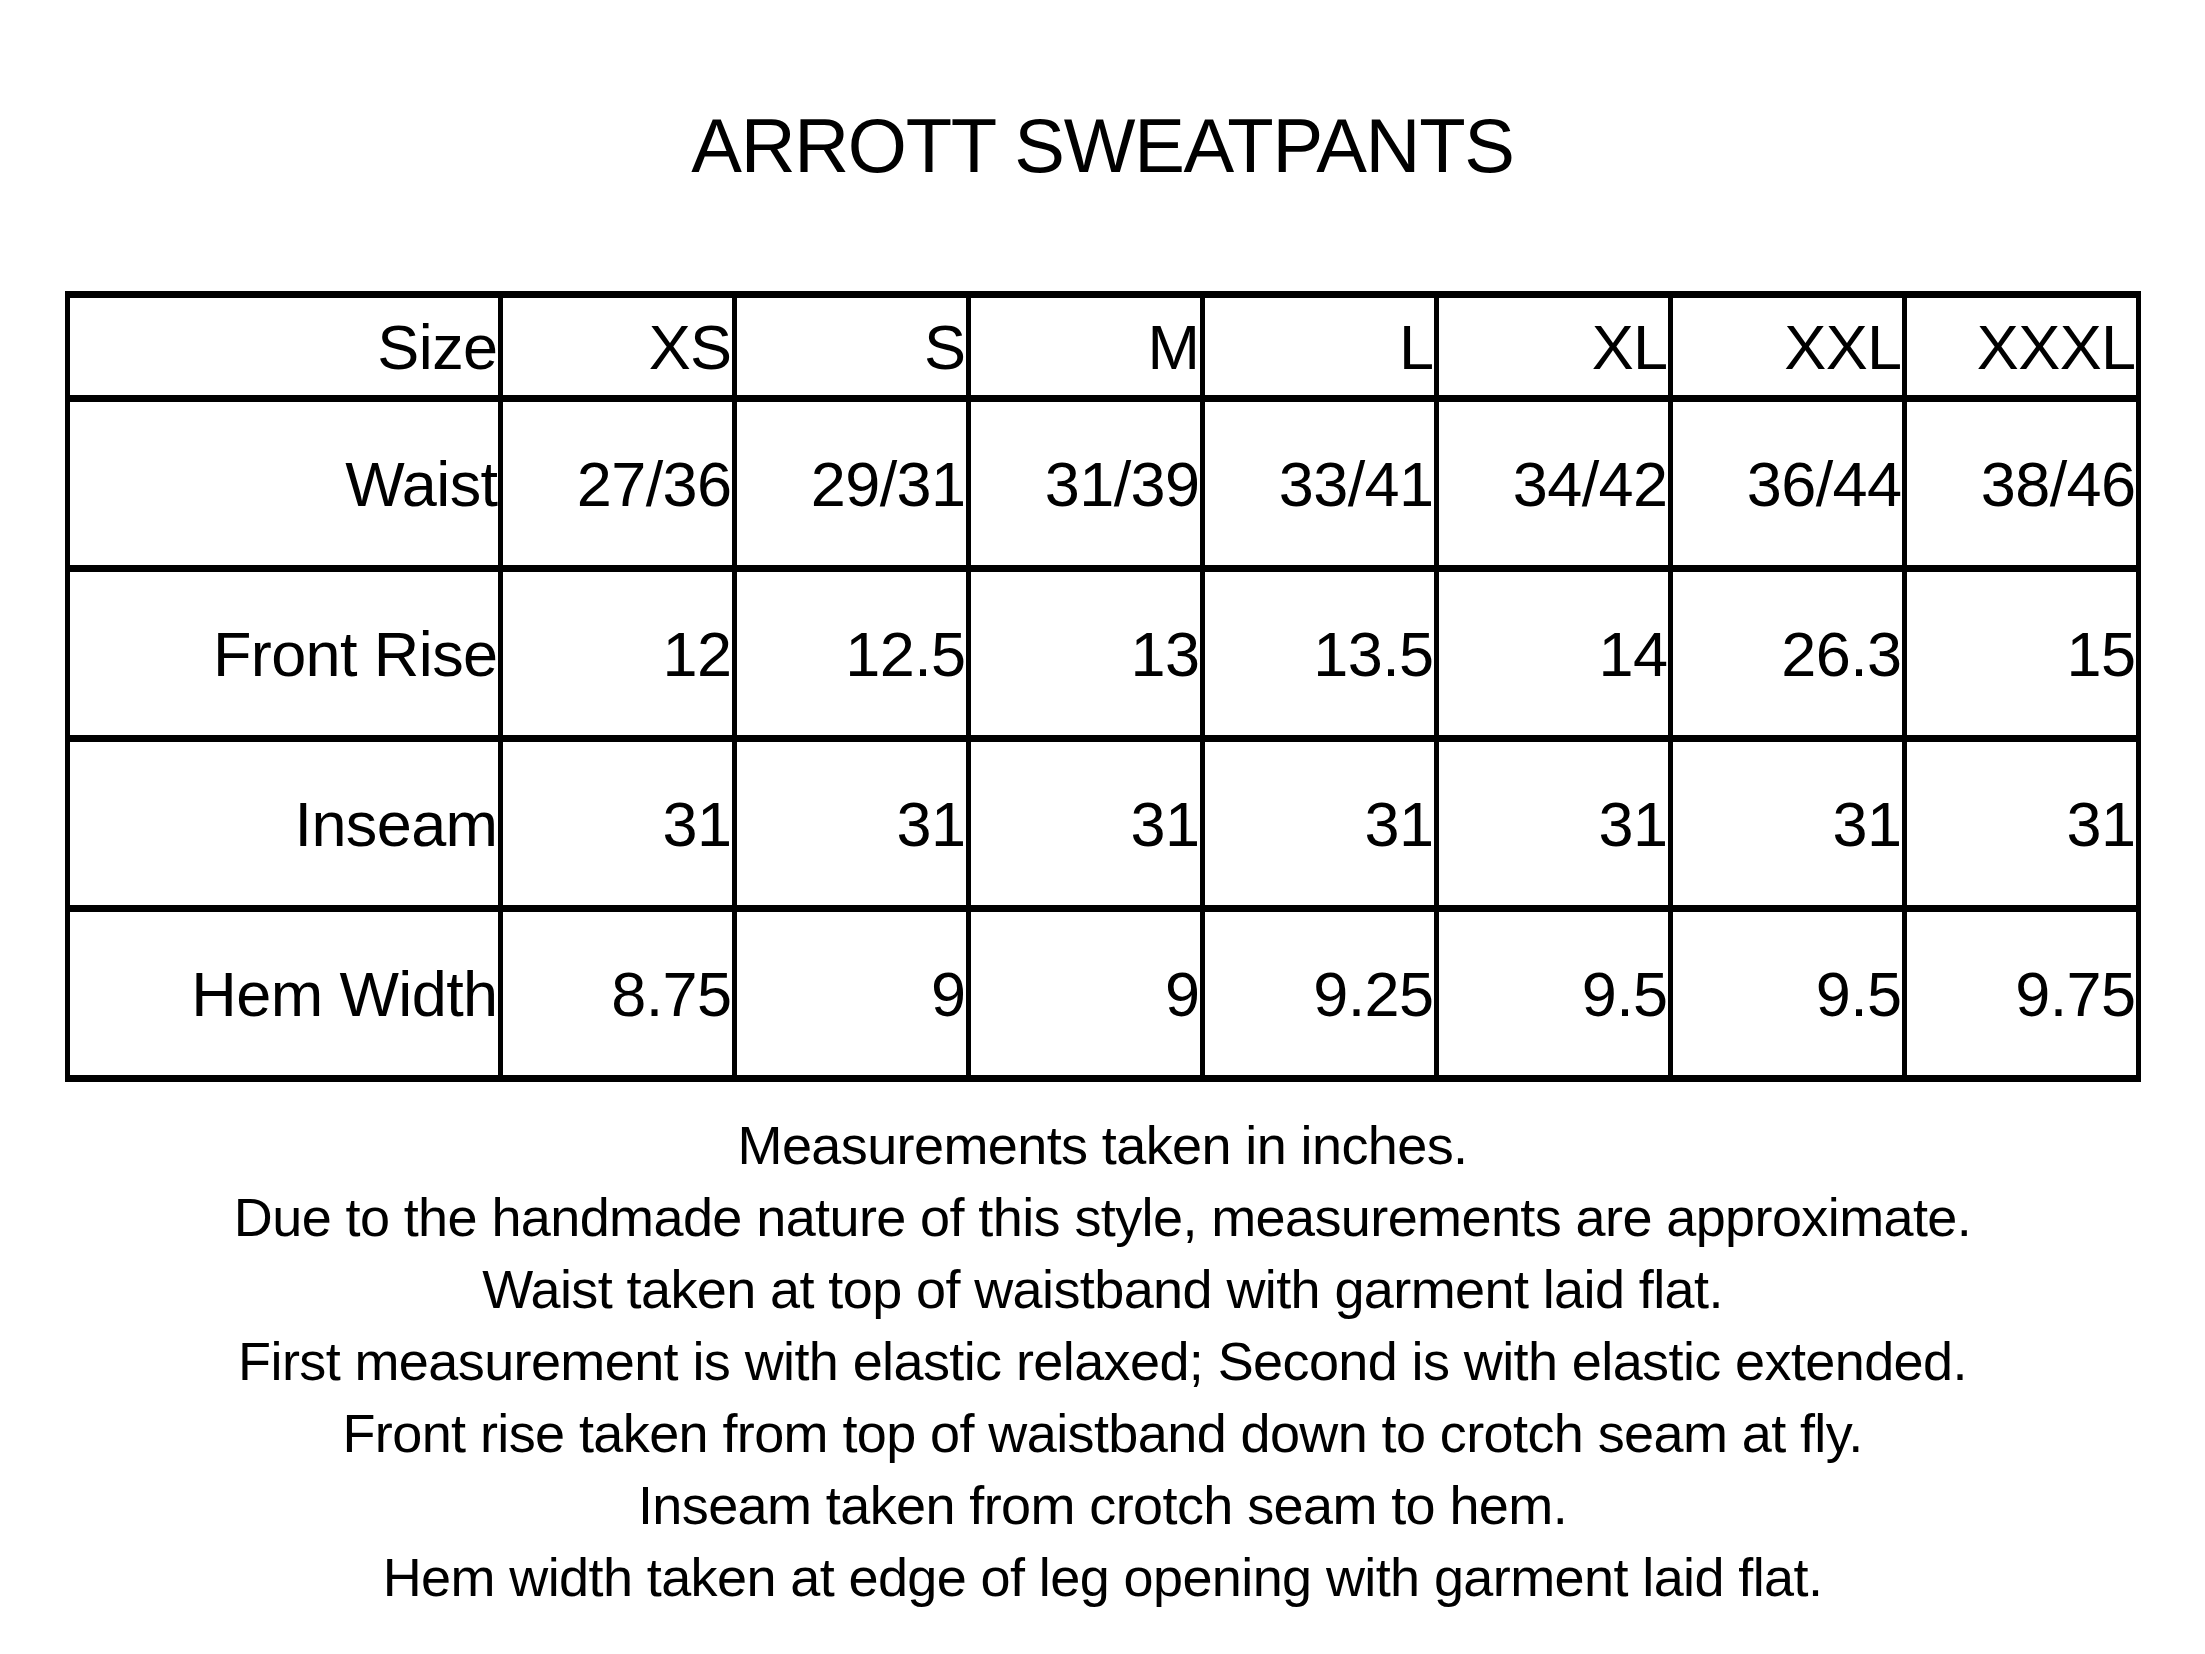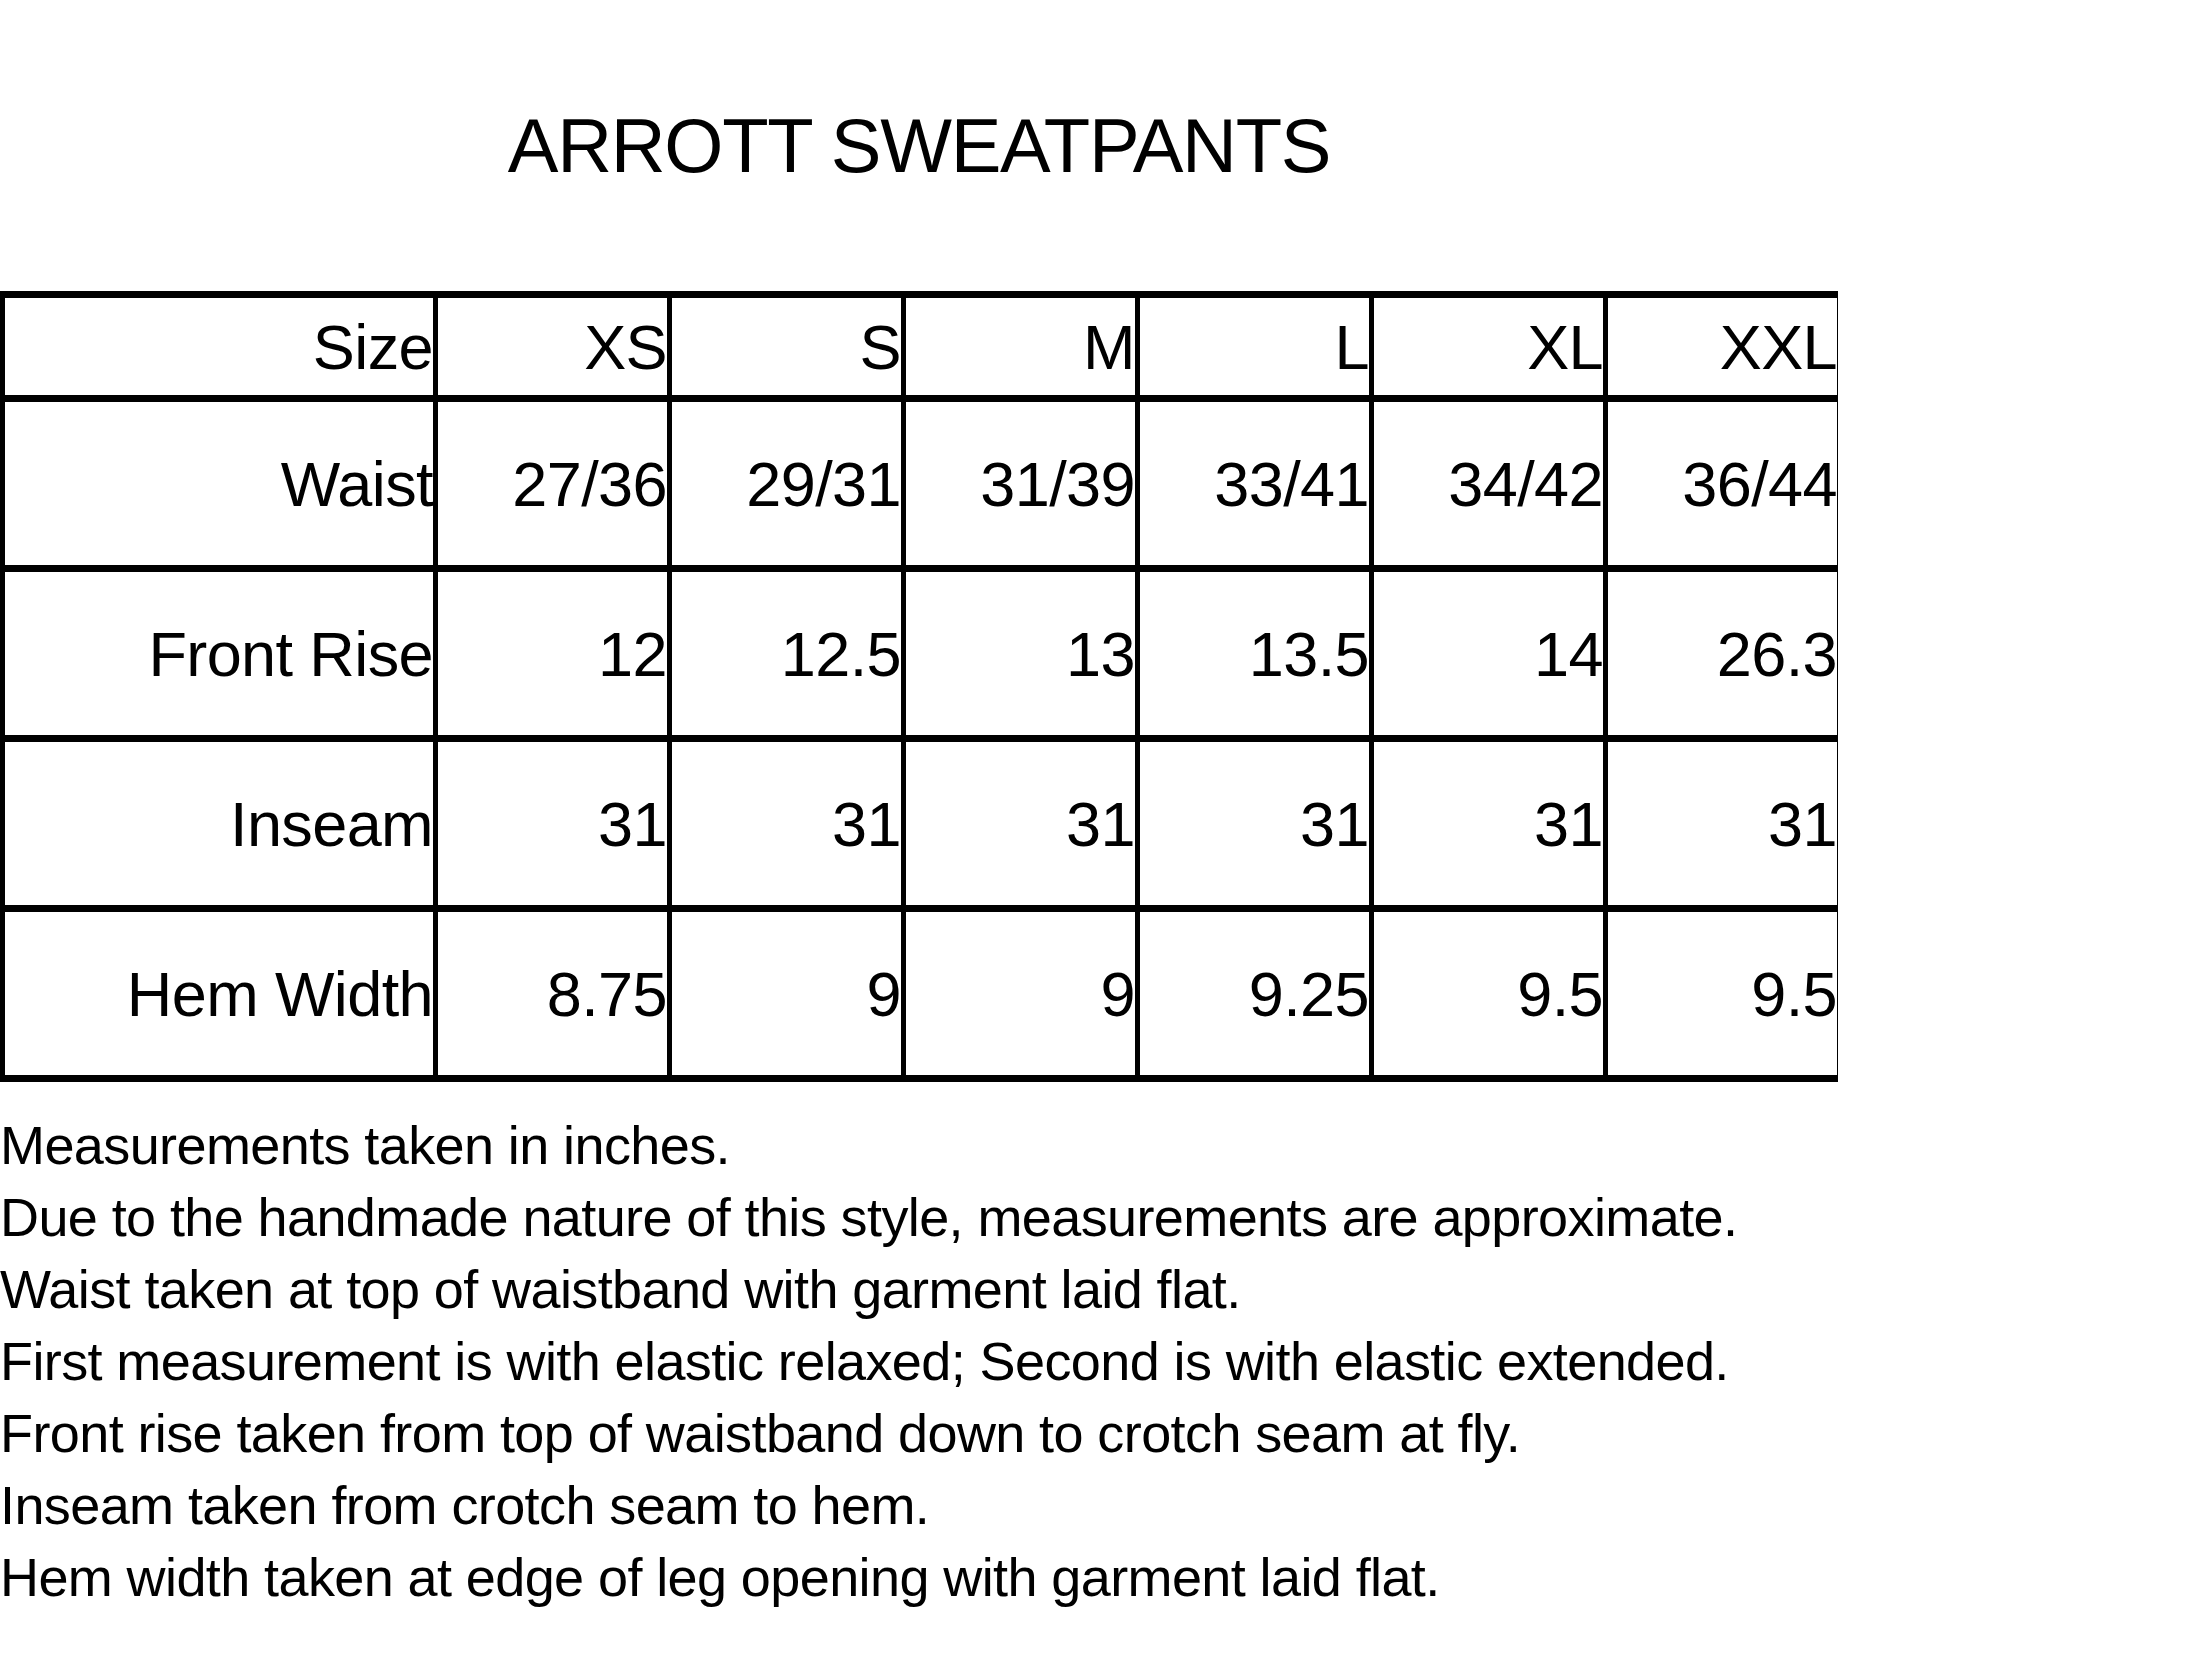--- a/index.html
+++ b/index.html
@@ -4,21 +4,21 @@
 <style>
   html, body {
     margin: 0;
     padding: 0;
     background: #ffffff;
     color: #000000;
     font-family: "Liberation Sans", sans-serif;
   }
   .page {
     position: relative;
-    width: 1838px;
+    width: 2205px;
     height: 1654px;
     background: #ffffff;
     overflow: hidden;
   }
   .title {
     margin: 102px 0 0 0;
     text-align: center;
     font-size: 76px;
     font-weight: 400;
     letter-spacing: -1.3px;
@@ -49,20 +49,21 @@
     font-weight: 400;
     letter-spacing: -0.6px;
     white-space: nowrap;
     color: #000000;
   }
   .size-table thead th { height: 97px; }
   .size-table tbody th,
   .size-table tbody td { height: 163px; }
   .notes {
     margin-top: 27px;
+    text-align: center;
     font-size: 54px;
     line-height: 72px;
     letter-spacing: -0.6px;
     color: #000000;
   }
   .notes p { margin: 0; }
 </style>
 </head>
 <body>
 

